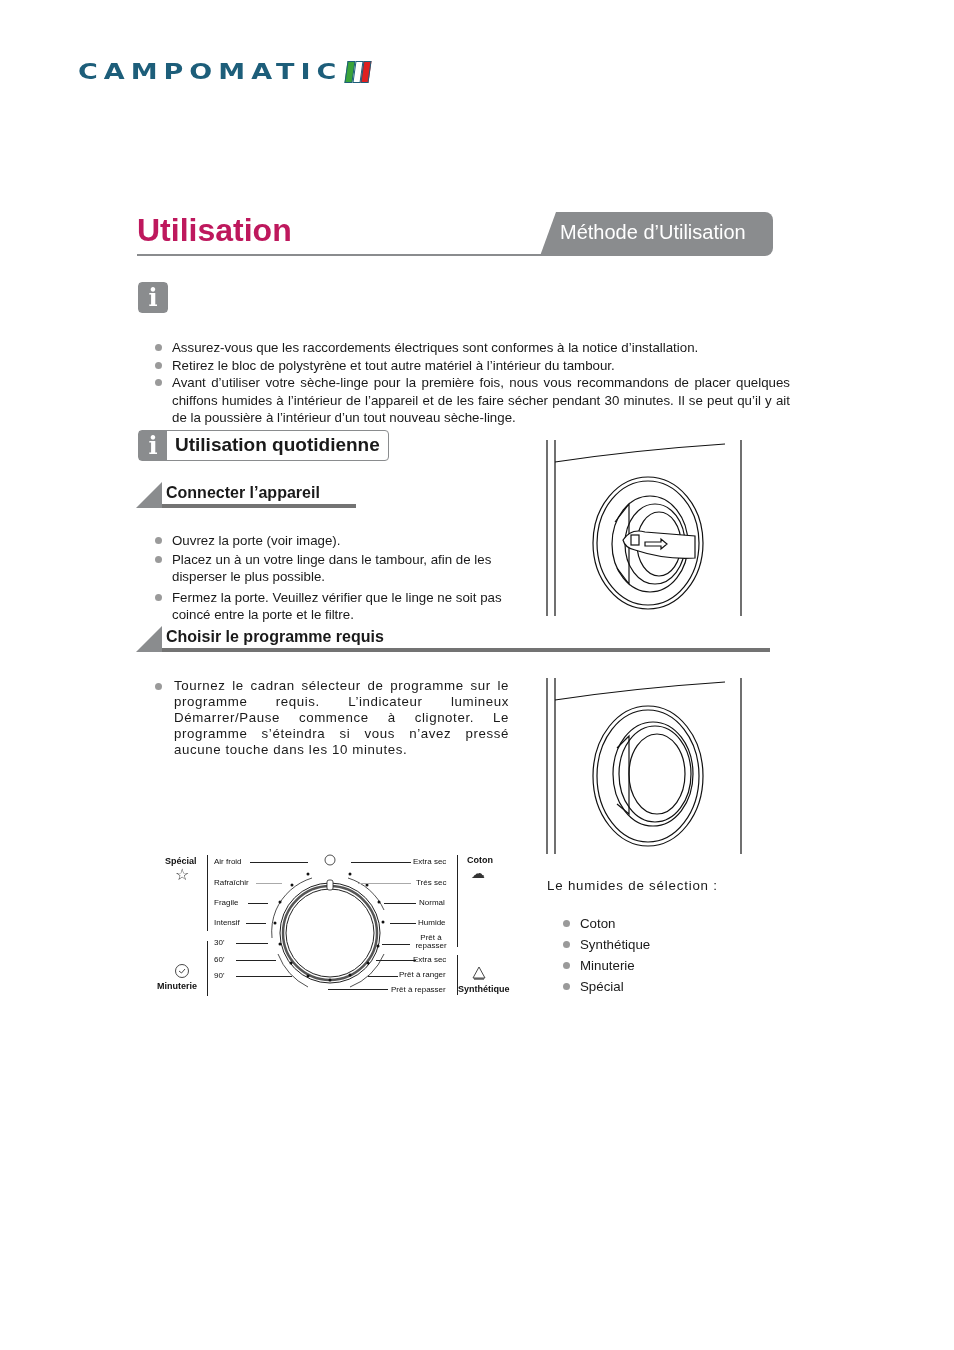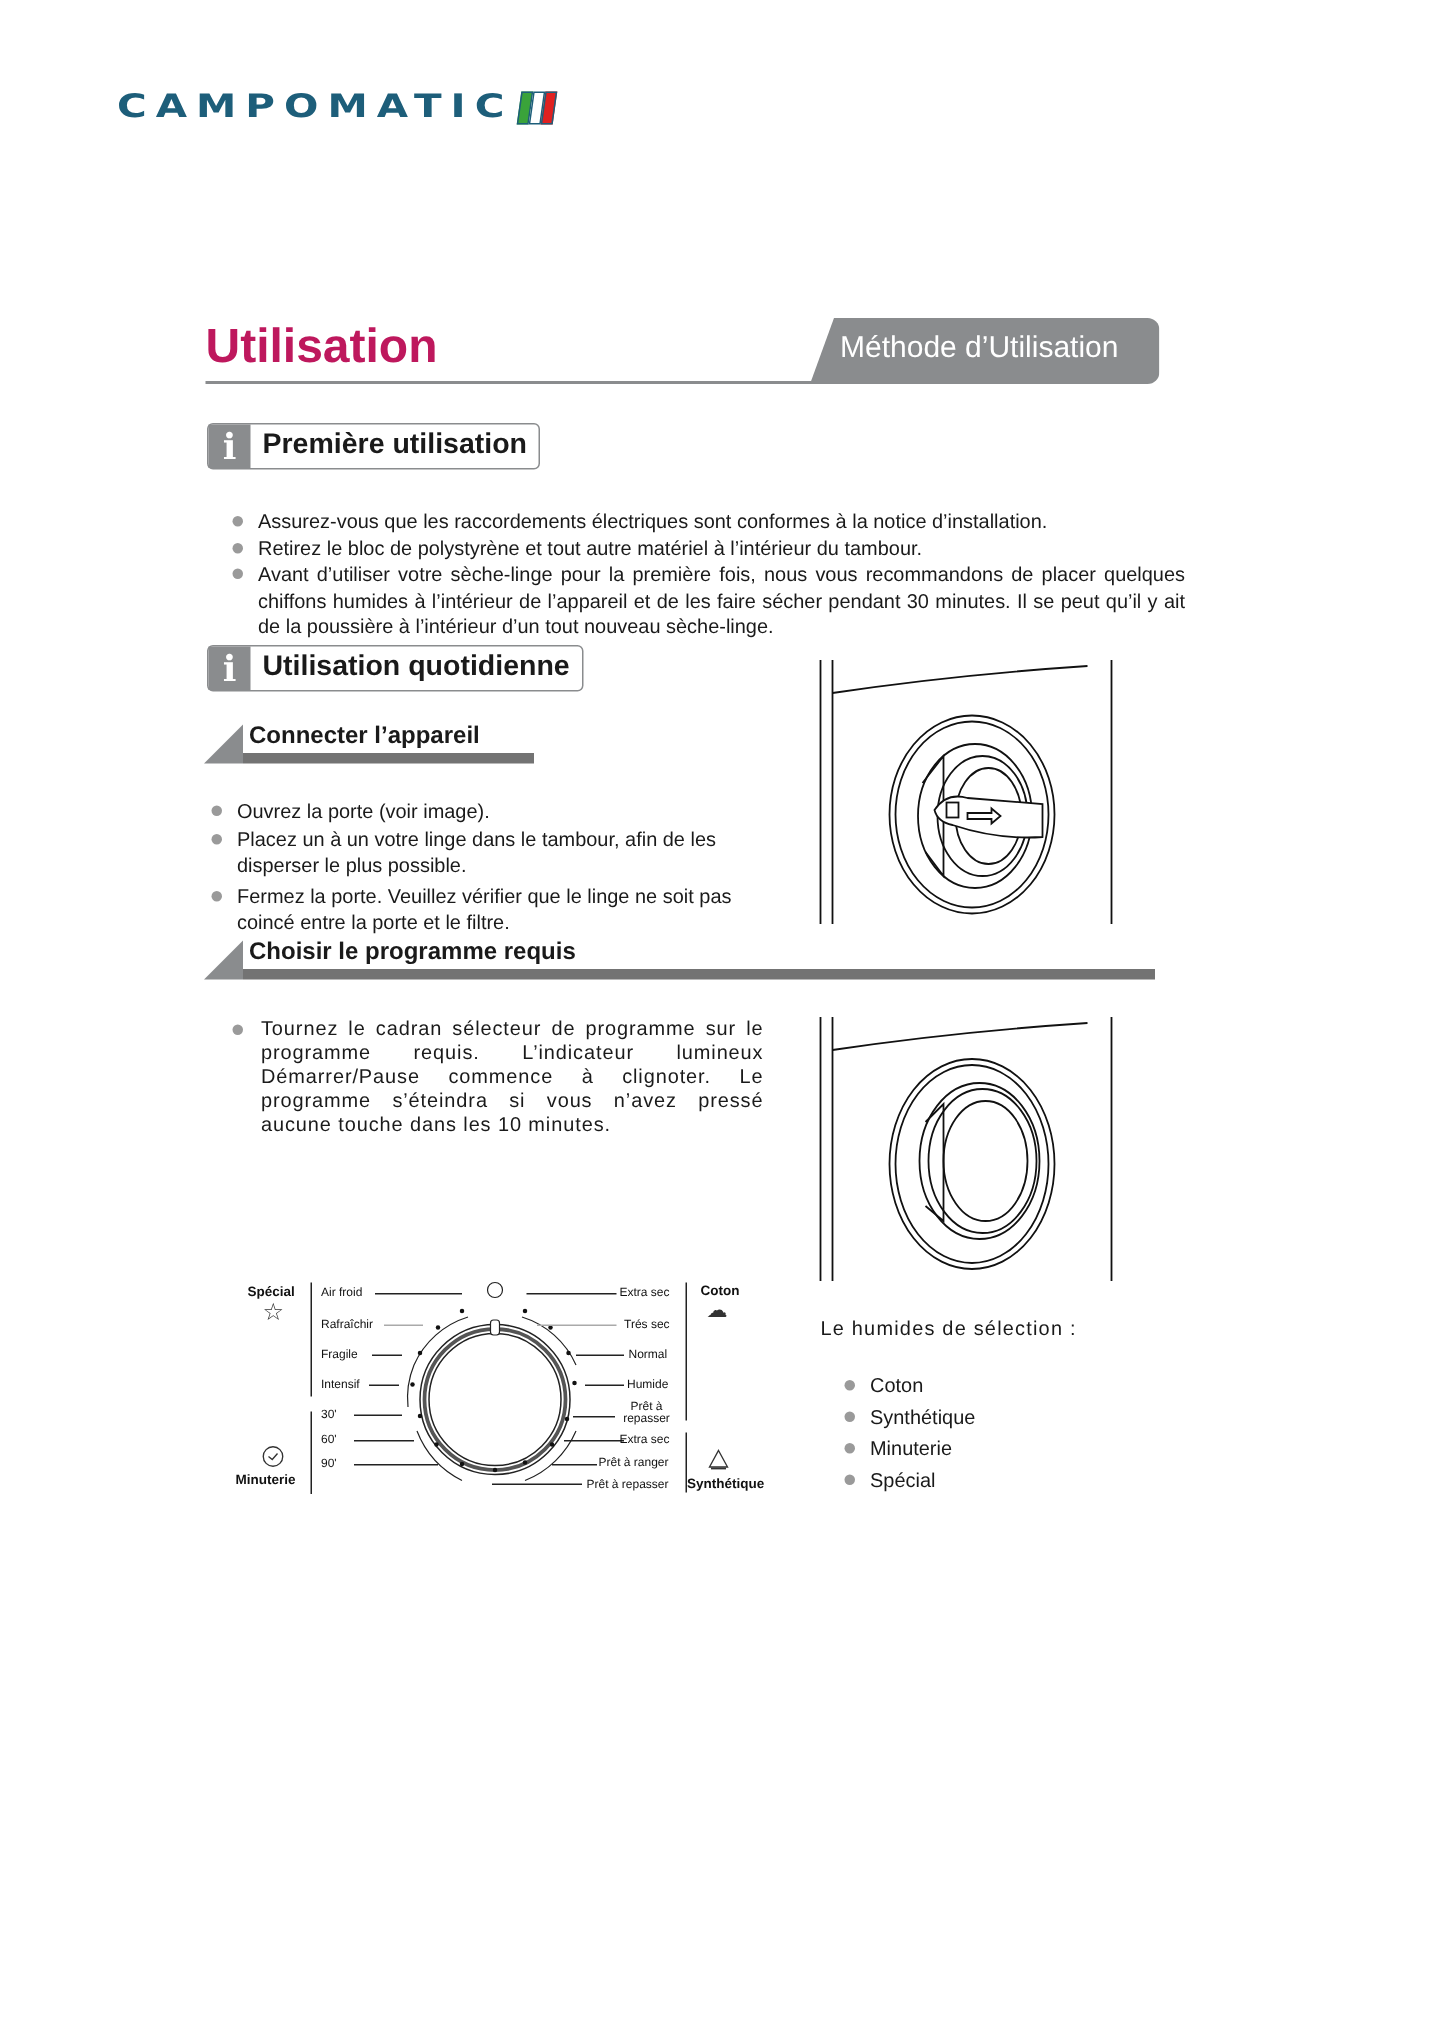--- a/index.html
+++ b/index.html
@@ -11,21 +11,21 @@
   .flag span { display:block; width:6px; height:20px; border:1px solid #1d5e7a; }
   .title { left:137px; top:212px; font-size:32px; font-weight:bold; color:#be185d; }
   .title-rule { left:137px; top:254px; width:430px; height:2px; background:#8a8c8e; }
   .tab { left:540px; top:212px; width:233px; height:44px; background:#8a8c8e; border-radius:8px 8px 8px 0; clip-path:polygon(16px 0,100% 0,100% 100%,0 100%); }
   .tab-label { left:560px; top:221px; font-size:20px; color:#fff; }
   .sec-head { display:flex; align-items:stretch; border:1px solid #8a8c8e; border-radius:4px; height:29px; }
   .sec-icon { width:28px; background:#8a8c8e; color:#fff; font-family:"DejaVu Serif", serif; font-weight:bold; font-size:24px; text-align:center; line-height:29px; }
   .sec-label { padding:0 8px; font-size:19px; font-weight:bold; line-height:28px; }
   .sub-head { display:flex; align-items:flex-end; }
   .tri { width:0; height:0; border-left:26px solid transparent; border-bottom:26px solid #8a8c8e; }
-  .sub-label { font-size:16px; font-weight:bold; border-bottom:7px solid #737373; padding:0 4px 2px 4px; }
+  .sub-label { font-size:16px; font-weight:bold; border-bottom:4px solid #737373; padding:0 4px 2px 4px; }
   ul.bul { list-style:none; margin:16px; padding:0; }
   ul.bul li { position:relative; padding-left:19px; font-size:13.3px; line-height:17.5px; }
   ul.bul li::before { content:""; position:absolute; left:2px; top:5px; width:7px; height:7px; border-radius:50%; background:#9a9a9a; }
   .just { text-align:justify; }
   .dial-text { font-size:8px; color:#111; }
   .dial-bold { font-size:9px; font-weight:bold; color:#111; }
   .vline { width:1px; background:#222; }
   .hline { height:1px; background:#222; }
 </style>
 </head>
@@ -40,38 +40,37 @@
   </span>
 </div>
 
 <div class="abs title">Utilisation</div>
 <div class="abs title-rule"></div>
 <div class="abs tab"></div>
 <div class="abs tab-label">Méthode d’Utilisation</div>
 
 <div class="abs sec-head" style="left:138px;top:282px;">
   <div class="sec-icon">i</div>
-  <div class="sec-label">Première utilisation</div>
 </div>
 <ul class="abs bul just" style="left:137px;top:323px;width:637px;">
   <li>Assurez-vous que les raccordements électriques sont conformes à la notice d’installation.</li>
   <li>Retirez le bloc de polystyrène et tout autre matériel à l’intérieur du tambour.</li>
   <li>Avant d’utiliser votre sèche-linge pour la première fois, nous vous recommandons de placer quelques chiffons humides à l’intérieur de l’appareil et de les faire sécher pendant 30 minutes. Il se peut qu’il y ait de la poussière à l’intérieur d’un tout nouveau sèche-linge.</li>
 </ul>
 
 <div class="abs sec-head" style="left:138px;top:430px;">
   <div class="sec-icon">i</div>
   <div class="sec-label">Utilisation quotidienne</div>
 </div>
 
 <div class="abs sub-head" style="left:136px;top:482px;">
   <div class="tri"></div>
   <div class="sub-label" style="width:186px;">Connecter l’appareil</div>
 </div>
-<ul class="abs bul" style="left:123px;top:516px;width:360px;">
+<ul class="abs bul" style="left:137px;top:516px;width:360px;">
   <li>Ouvrez la porte (voir image).</li>
   <li style="margin-top:1px">Placez un à un votre linge dans le tambour, afin de les disperser le plus possible.</li>
   <li style="margin-top:3px">Fermez la porte. Veuillez vérifier que le linge ne soit pas coincé entre la porte et le filtre.</li>
 </ul>
 
 <svg class="abs" style="left:545px;top:440px;" width="200" height="176">
   <g fill="none" stroke="#111" stroke-width="1.2">
     <line x1="2" y1="0" x2="2" y2="176"></line>
       <line x1="10" y1="0" x2="10" y2="176"></line>
     <line x1="196" y1="0" x2="196" y2="176"></line>

